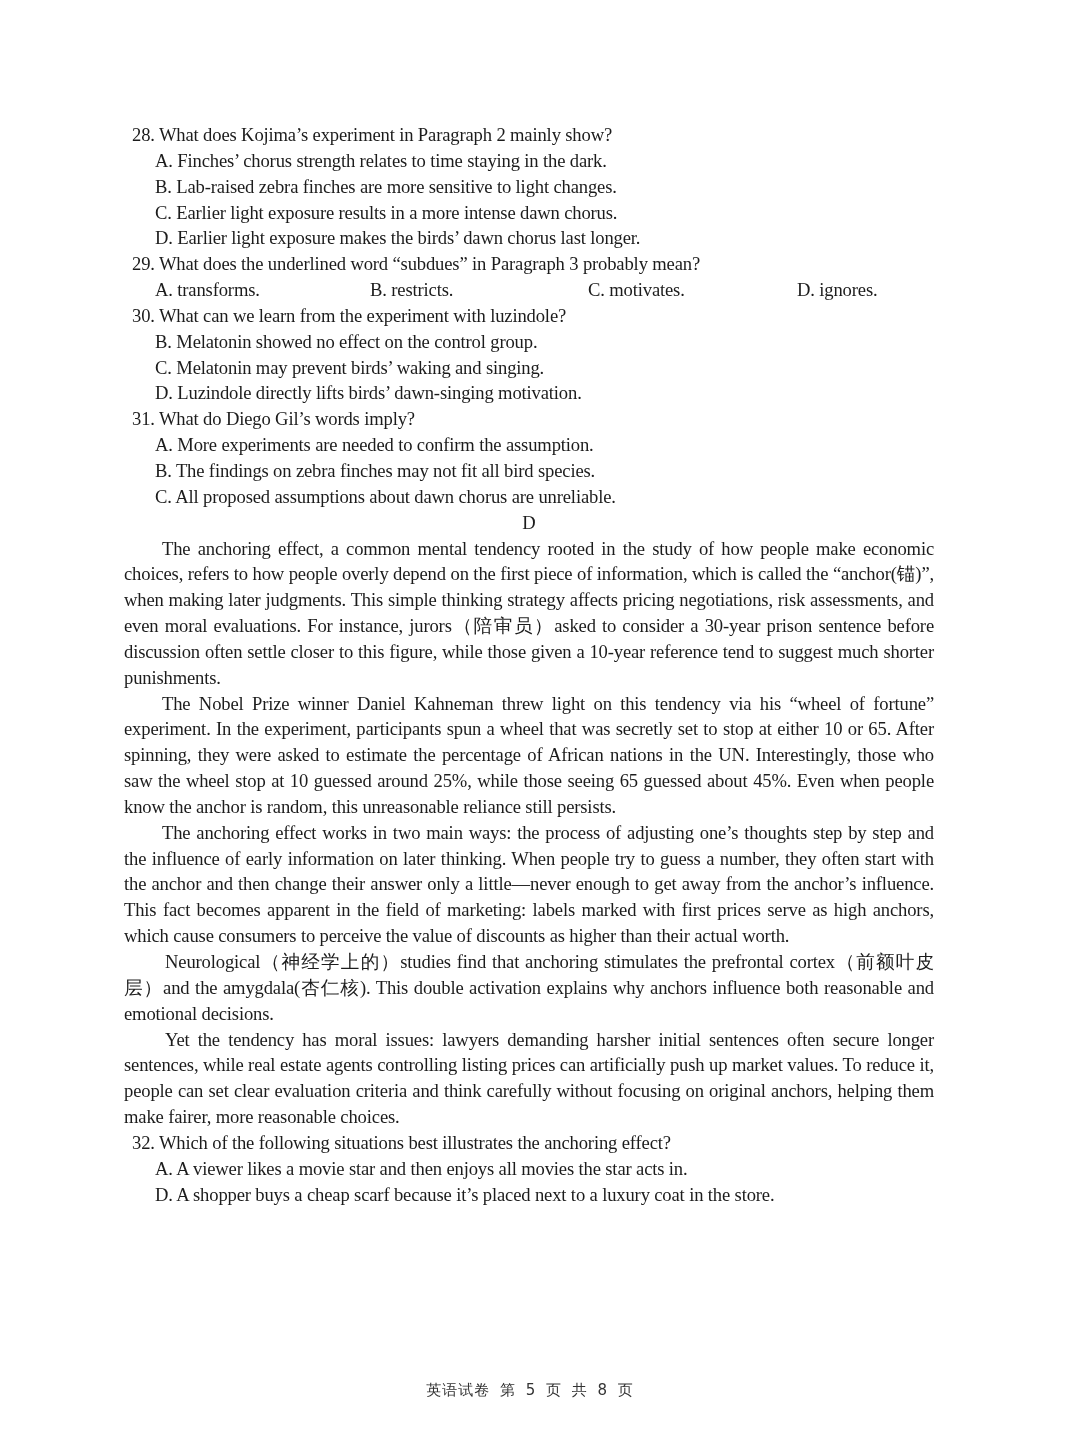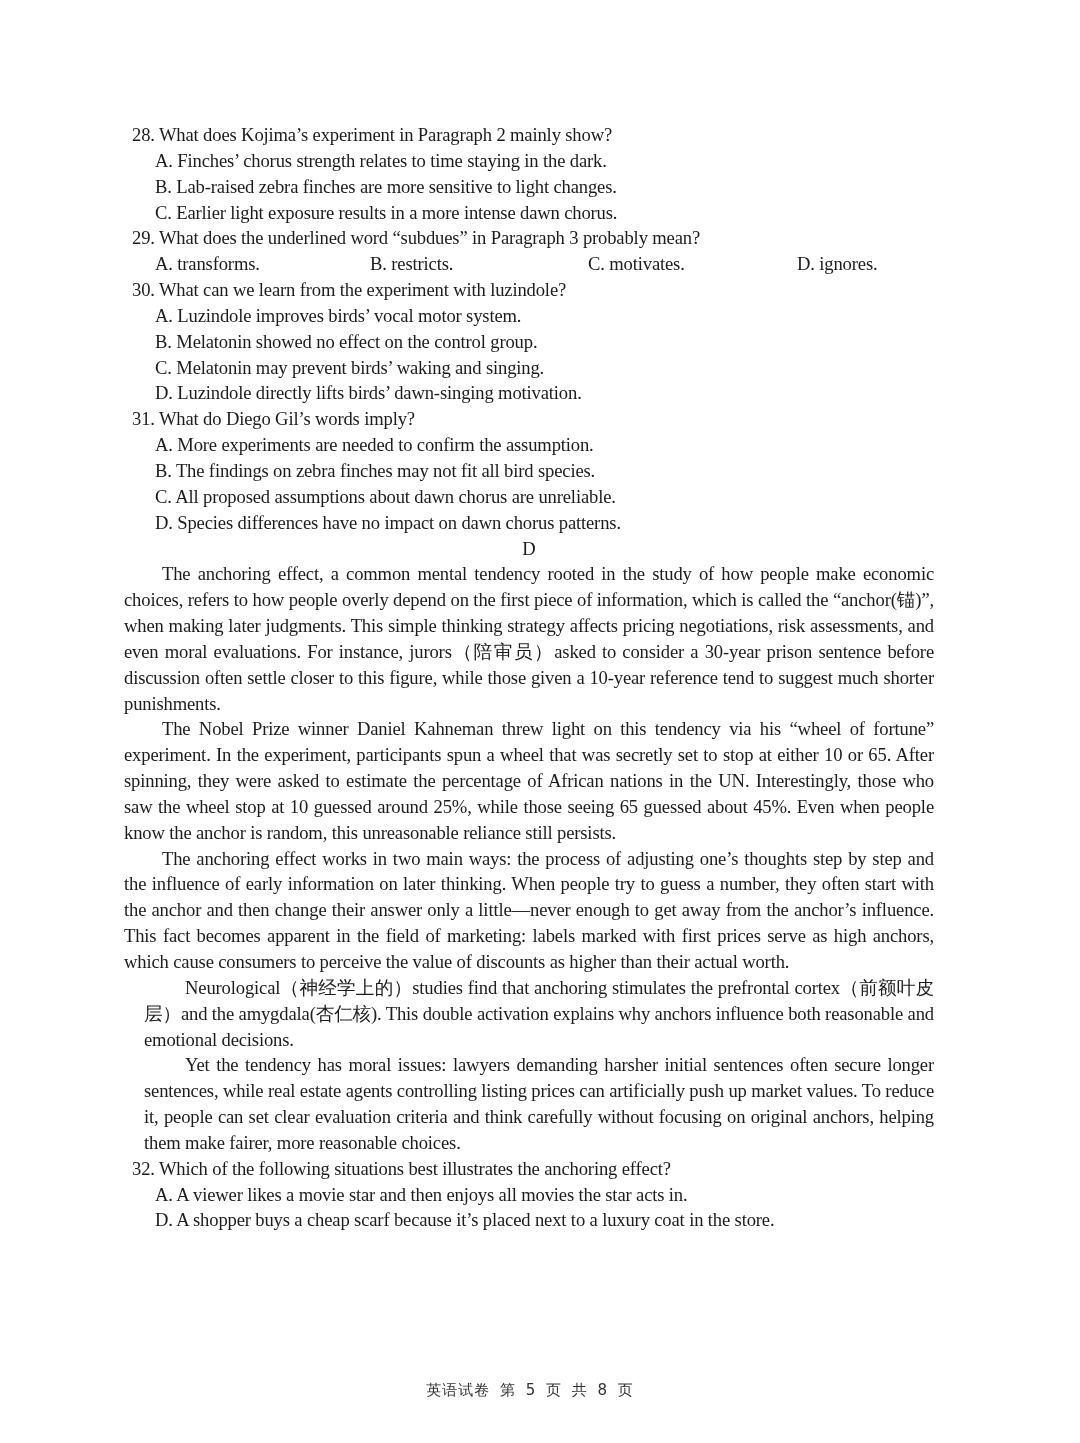--- a/index.html
+++ b/index.html
@@ -49,21 +49,21 @@
       padding-left: 0;
       margin-left: 0;
       width: 810px;
     }
     .para {
       display: block;
       text-align: justify;
       text-indent: 38px;
       margin: 0;
     }
-    .para.wide-indent { text-indent: 41px; margin-left: 20px; }
+    .para.wide-indent { text-indent: 41px; }
     .footer {
       position: absolute;
       left: 0;
       width: 1060px;
       top: 1381px;
       text-align: center;
       font-family: "DejaVu Sans", sans-serif;
       font-size: 15px;
       color: #333333;
       letter-spacing: 1px;
@@ -73,46 +73,45 @@
 </head>
 <body>
 
 <div class="page">
 
   <div>
     <span class="q-stem">28. What does Kojima’s experiment in Paragraph 2 mainly show?</span>
     <span class="opt">A. Finches’ chorus strength relates to time staying in the dark.</span>
     <span class="opt">B. Lab-raised zebra finches are more sensitive to light changes.</span>
     <span class="opt">C. Earlier light exposure results in a more intense dawn chorus.</span>
+    <span class="opt">D. Earlier light exposure makes the birds’ dawn chorus last longer.</span>
   </div>
 
   <div>
     <span class="q-stem">29. What does the underlined word “subdues” in Paragraph 3 probably mean?</span>
     <div class="opt-row">
       <span>A. transforms.</span>
       <span>B. restricts.</span>
       <span>C. motivates.</span>
       <span>D. ignores.</span>
     </div>
   </div>
 
   <div>
     <span class="q-stem">30. What can we learn from the experiment with luzindole?</span>
-    <span class="opt">A. Luzindole improves birds’ vocal motor system.</span>
     <span class="opt">B. Melatonin showed no effect on the control group.</span>
     <span class="opt">C. Melatonin may prevent birds’ waking and singing.</span>
     <span class="opt">D. Luzindole directly lifts birds’ dawn-singing motivation.</span>
   </div>
 
   <div>
     <span class="q-stem">31. What do Diego Gil’s words imply?</span>
     <span class="opt">A. More experiments are needed to confirm the assumption.</span>
     <span class="opt">B. The findings on zebra finches may not fit all bird species.</span>
     <span class="opt">C. All proposed assumptions about dawn chorus are unreliable.</span>
-    <span class="opt">D. Species differences have no impact on dawn chorus patterns.</span>
   </div>
 
   <div>
     <span class="section-title">D</span>
     <p class="para">The anchoring effect, a common mental tendency rooted in the study of how people make economic choices, refers to how people overly depend on the first piece of information, which is called the “anchor(锚)”, when making later judgments. This simple thinking strategy affects pricing negotiations, risk assessments, and even moral evaluations. For instance, jurors（陪审员）asked to consider a 30-year prison sentence before discussion often settle closer to this figure, while those given a 10-year reference tend to suggest much shorter punishments.</p>
     <p class="para">The Nobel Prize winner Daniel Kahneman threw light on this tendency via his “wheel of fortune” experiment. In the experiment, participants spun a wheel that was secretly set to stop at either 10 or 65. After spinning, they were asked to estimate the percentage of African nations in the UN. Interestingly, those who saw the wheel stop at 10 guessed around 25%, while those seeing 65 guessed about 45%. Even when people know the anchor is random, this unreasonable reliance still persists.</p>
     <p class="para">The anchoring effect works in two main ways: the process of adjusting one’s thoughts step by step and the influence of early information on later thinking. When people try to guess a number, they often start with the anchor and then change their answer only a little—never enough to get away from the anchor’s influence. This fact becomes apparent in the field of marketing: labels marked with first prices serve as high anchors, which cause consumers to perceive the value of discounts as higher than their actual worth.</p>
     <p class="para wide-indent">Neurological（神经学上的）studies find that anchoring stimulates the prefrontal cortex（前额叶皮层）and the amygdala(杏仁核). This double activation explains why anchors influence both reasonable and emotional decisions.</p>
     <p class="para wide-indent">Yet the tendency has moral issues: lawyers demanding harsher initial sentences often secure longer sentences, while real estate agents controlling listing prices can artificially push up market values. To reduce it, people can set clear evaluation criteria and think carefully without focusing on original anchors, helping them make fairer, more reasonable choices.</p>
   </div>

